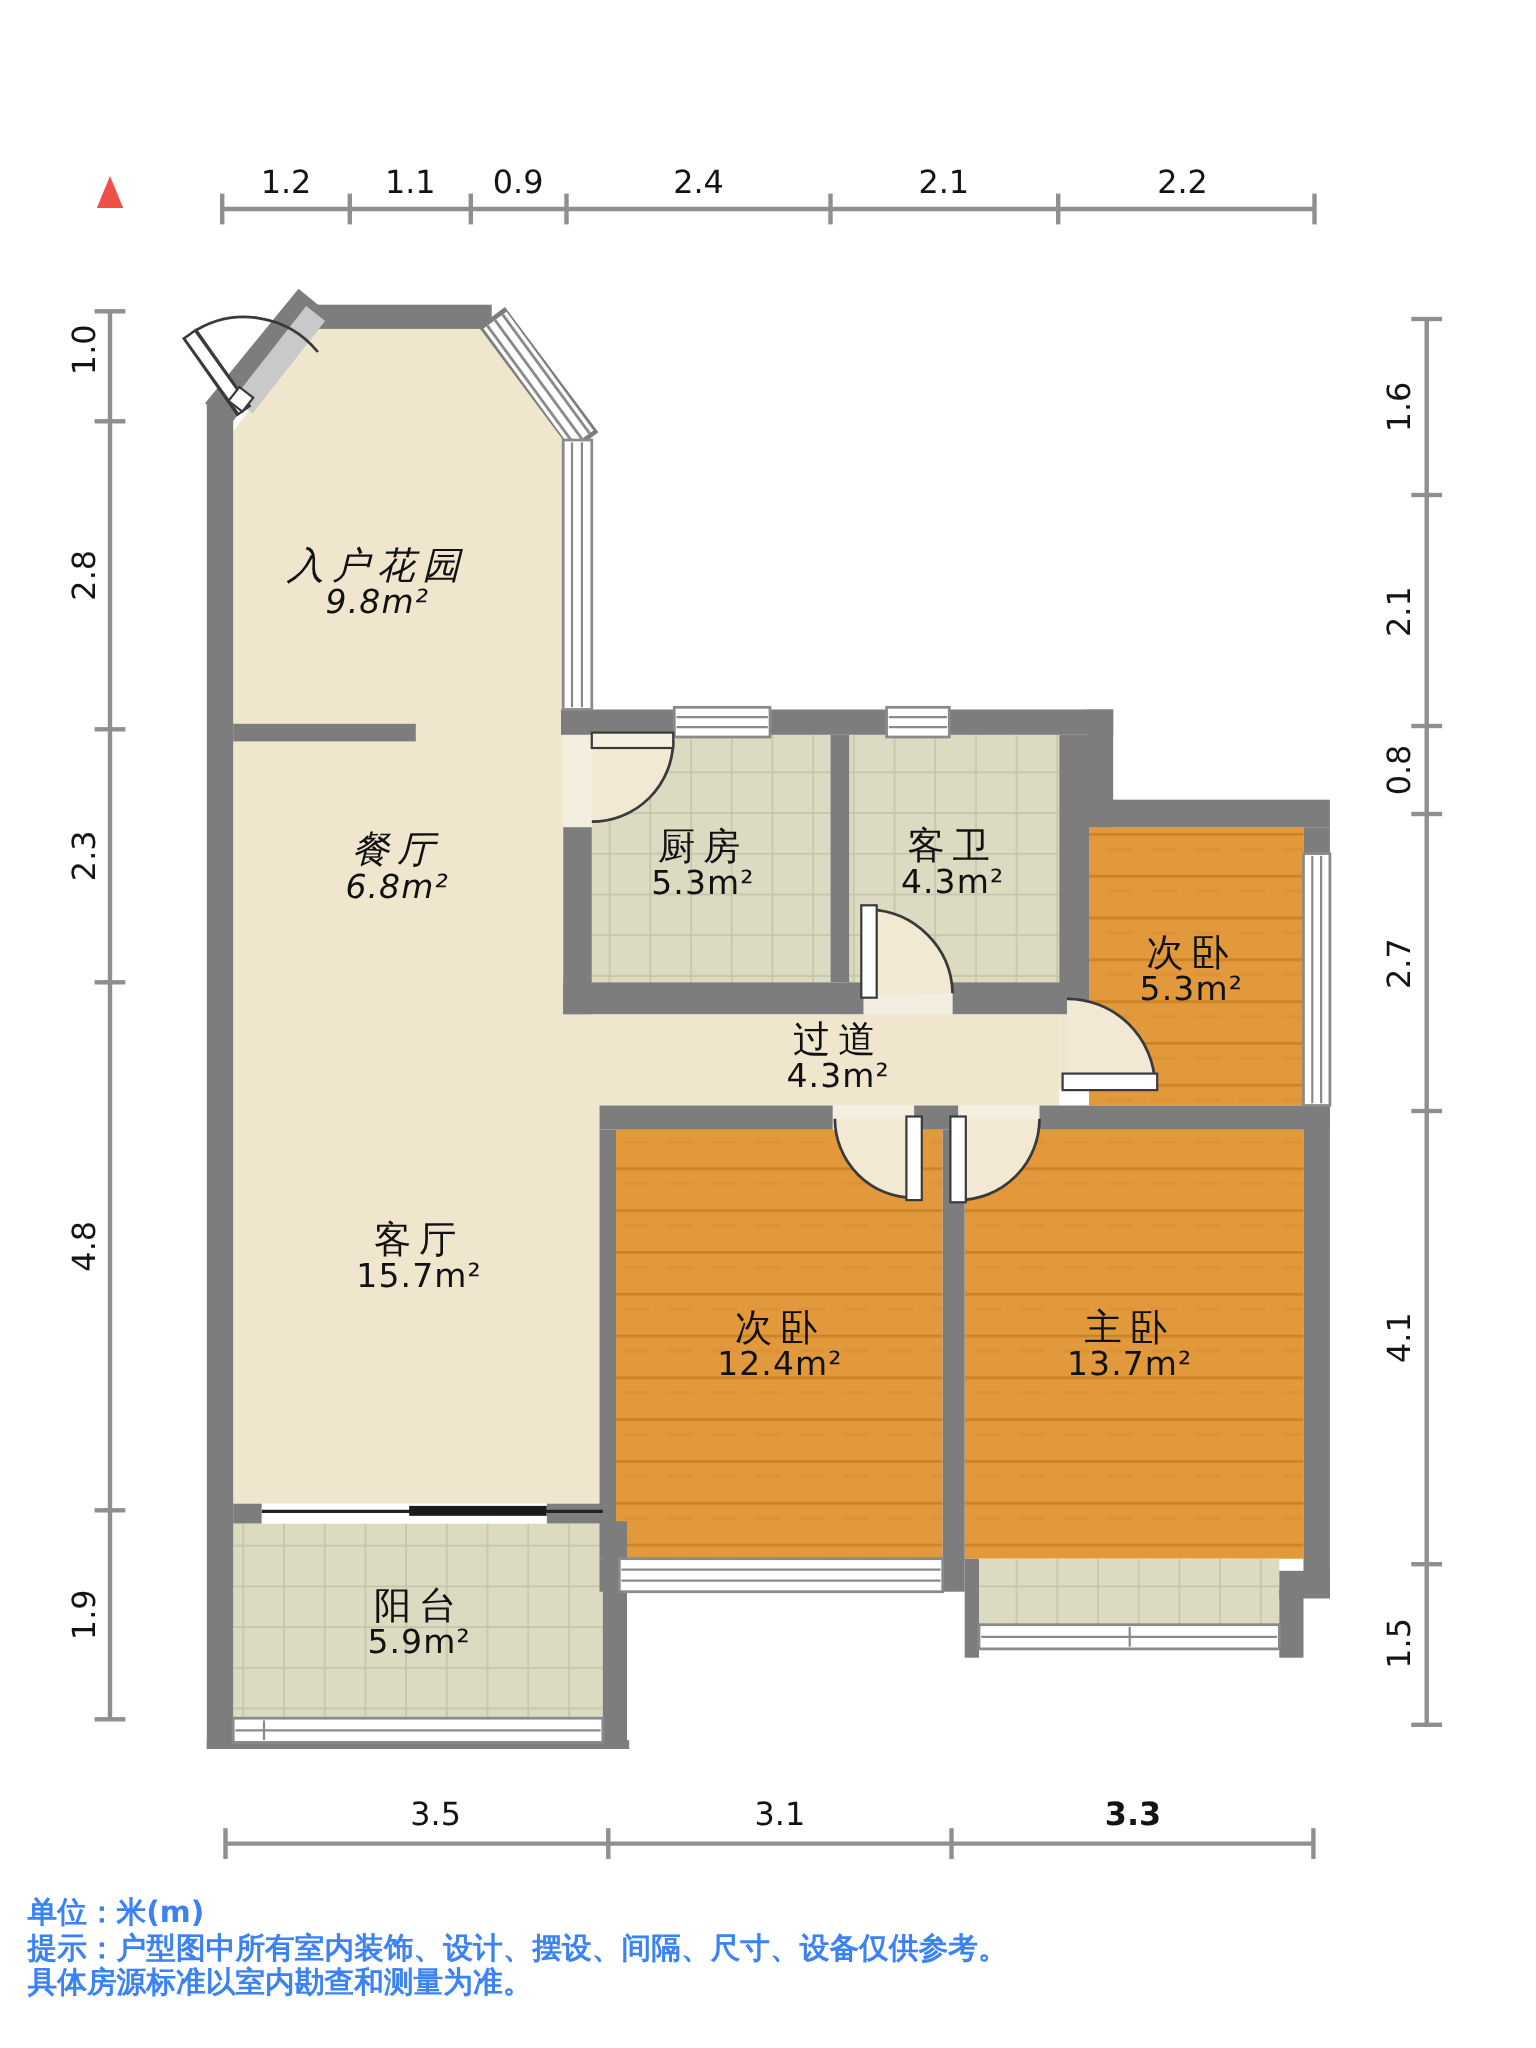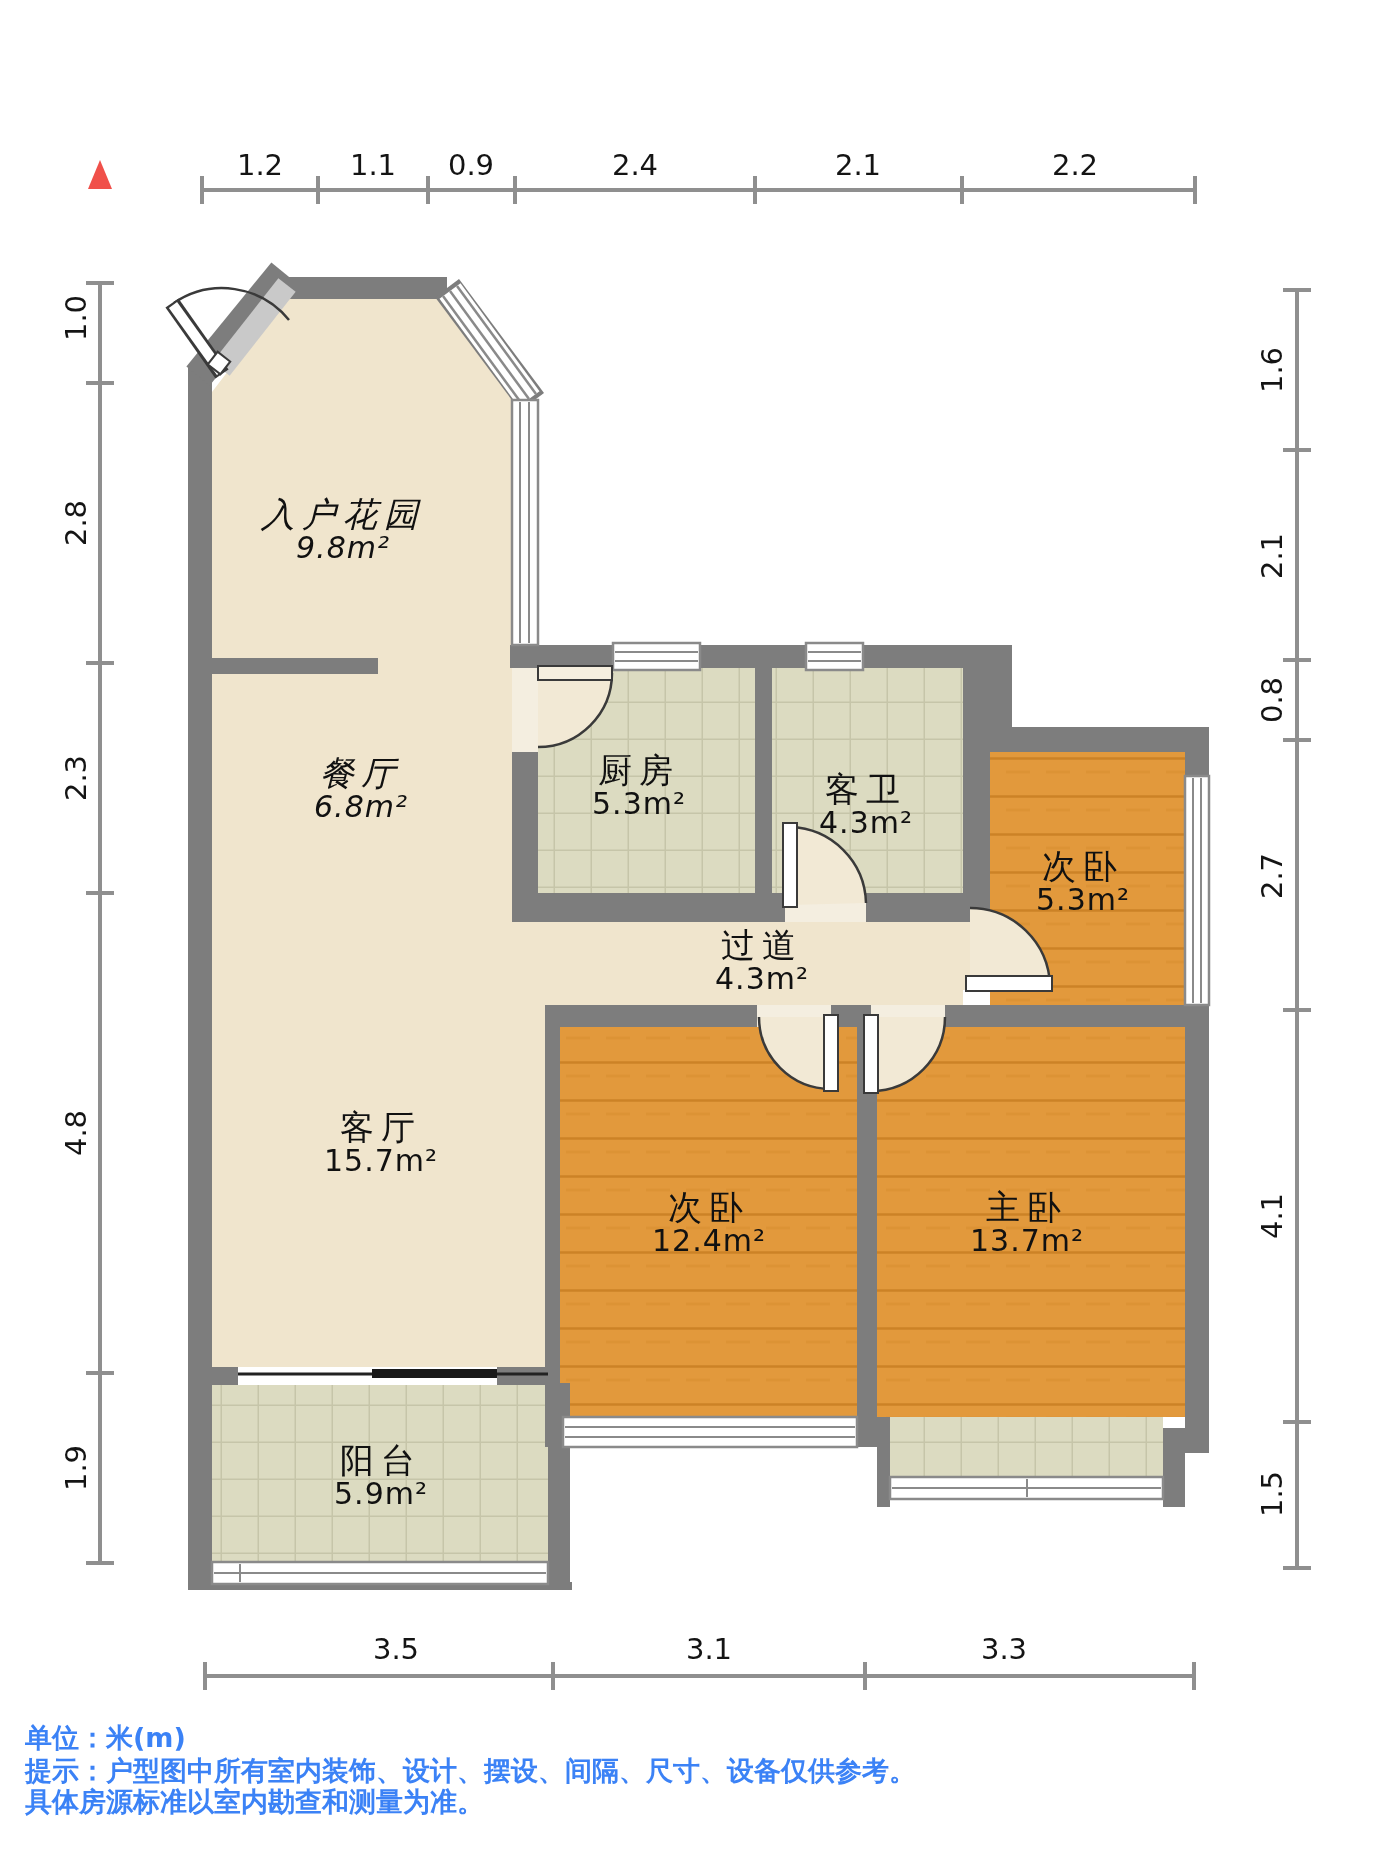--- a/index.html
+++ b/index.html
@@ -234,21 +234,21 @@
     <span class="room-area">9.8m²</span>
   </div>
   <div class="room-label" style="left:361px;top:789px;font-style:italic;">
     <span class="room-name">餐厅</span>
     <span class="room-area">6.8m²</span>
   </div>
   <div class="room-label" style="left:639px;top:786px;">
     <span class="room-name">厨房</span>
     <span class="room-area">5.3m²</span>
   </div>
-  <div class="room-label" style="left:866px;top:785px;margin-top:20px;">
+  <div class="room-label" style="left:866px;top:785px;">
     <span class="room-name">客卫</span>
     <span class="room-area">4.3m²</span>
   </div>
   <div class="room-label" style="left:1083px;top:882px;">
     <span class="room-name">次卧</span>
     <span class="room-area">5.3m²</span>
   </div>
   <div class="room-label" style="left:762px;top:961px;">
     <span class="room-name">过道</span>
     <span class="room-area">4.3m²</span>
@@ -272,21 +272,21 @@
 
   <span class="dim" style="left:260px;top:165px;">1.2</span>
   <span class="dim" style="left:373px;top:165px;">1.1</span>
   <span class="dim" style="left:471px;top:165px;text-align:right;">0.9</span>
   <span class="dim" style="left:635px;top:165px;">2.4</span>
   <span class="dim" style="left:858px;top:165px;">2.1</span>
   <span class="dim" style="left:1075px;top:165px;">2.2</span>
 
   <span class="dim" style="left:396px;top:1649px;text-align:center;">3.5</span>
   <span class="dim" style="left:709px;top:1649px;">3.1</span>
-  <span class="dim" style="left:1004px;top:1649px;">3.3</span>
+  <span class="dim" style="left:1030px;top:1649px;font-weight:bold;">3.3</span>
 
   <span class="dim vert" style="left:76px;top:318px;">1.0</span>
   <span class="dim vert" style="left:76px;top:523px;">2.8</span>
   <span class="dim vert" style="left:76px;top:778px;">2.3</span>
   <span class="dim vert" style="left:76px;top:1133px;">4.8</span>
   <span class="dim vert" style="left:76px;top:1468px;">1.9</span>
 
   <span class="dim vert" style="left:1272px;top:370px;">1.6</span>
   <span class="dim vert" style="left:1272px;top:556px;">2.1</span>
   <span class="dim vert" style="left:1272px;top:700px;">0.8</span>

